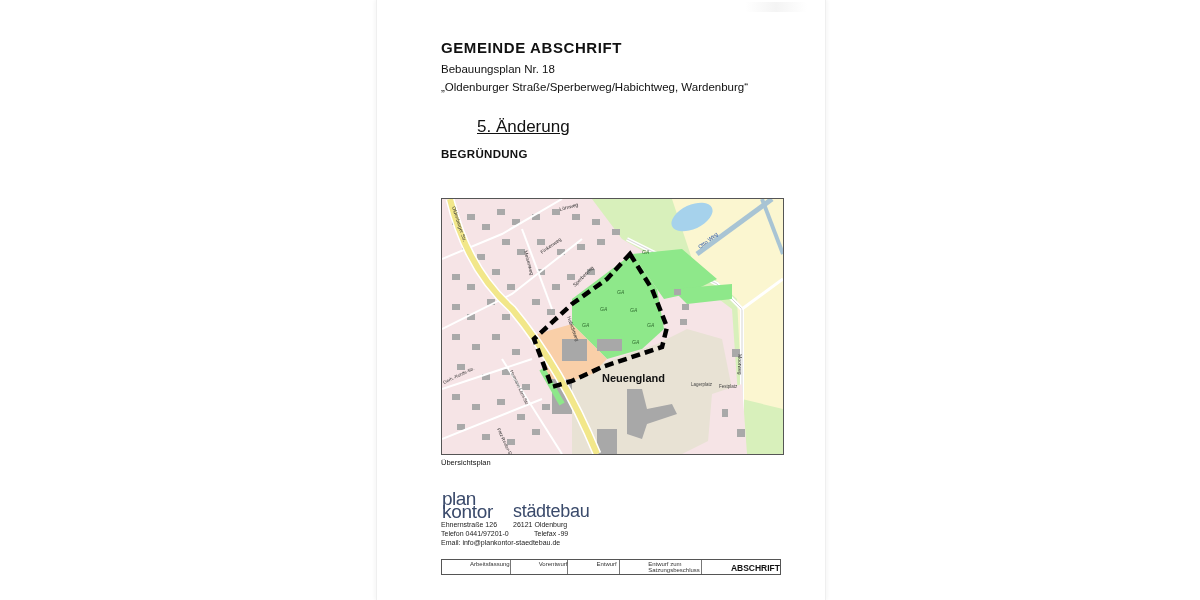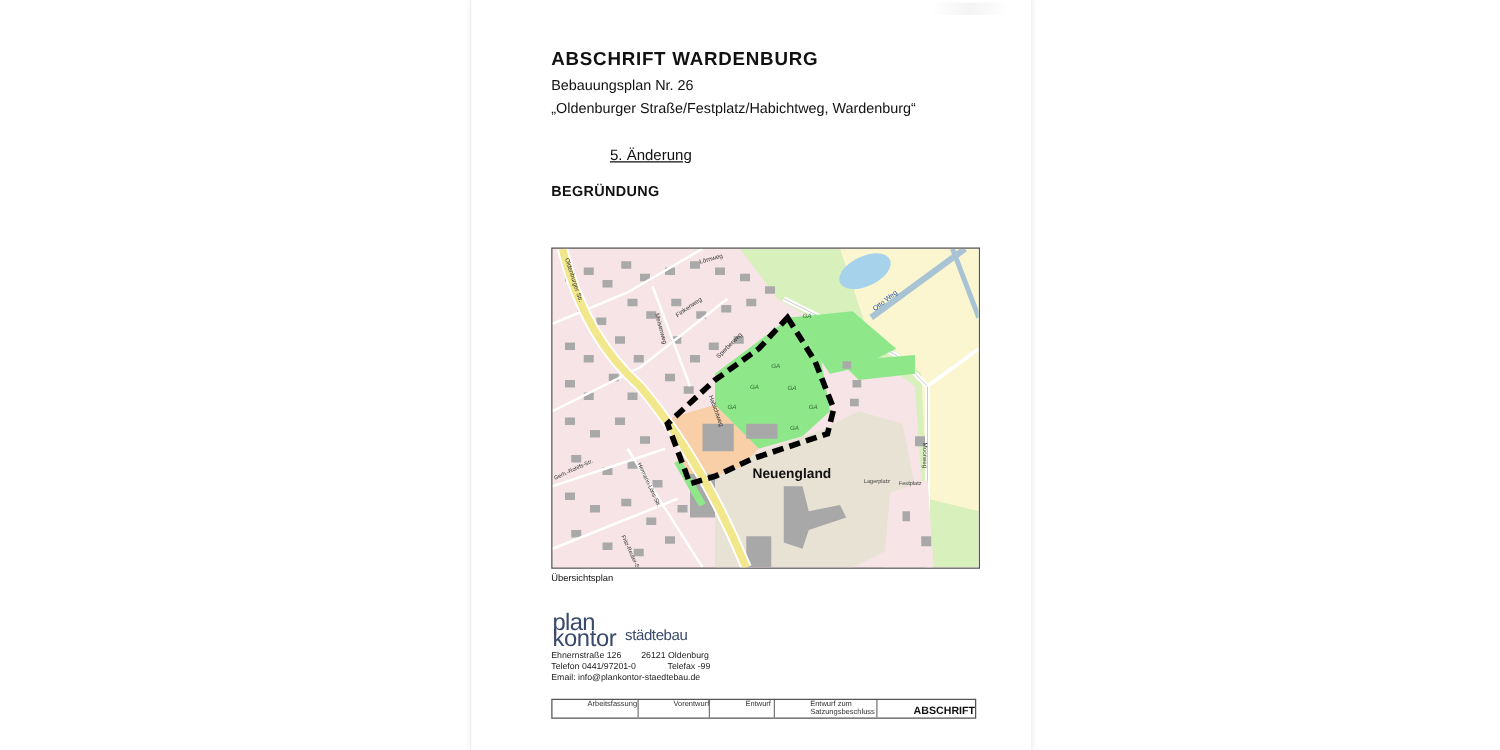--- a/index.html
+++ b/index.html
@@ -15,51 +15,51 @@
     border-left:1px solid #efefef; border-right:1px solid #efefef;
     box-shadow: -2px 0 3px rgba(0,0,0,0.03), 2px 0 3px rgba(0,0,0,0.03);
   }
   .stamp {
     position:absolute; left:745px; top:2px; width:62px; height:10px;
     background:linear-gradient(90deg, rgba(240,240,240,0), #f4f4f4, rgba(240,240,240,0));
   }
   .title { position:absolute; left:441px; top:39px; font-size:15px; font-weight:bold; letter-spacing:0.6px; color:#111; }
   .sub1 { position:absolute; left:441px; top:63px; font-size:11.5px; color:#111; }
   .sub2 { position:absolute; left:441px; top:81px; font-size:11.5px; color:#111; }
-  .amend { position:absolute; left:452px; top:117px; font-size:12px; color:#111; text-decoration:underline;padding-left:36px; }
+  .amend { position:absolute; left:441px; top:117px; font-size:17px; color:#111; text-decoration:underline;padding-left:36px; }
   .reason { position:absolute; left:441px; top:148px; font-size:11.5px; color:#111; letter-spacing:0.3px;font-weight:bold; }
   .map {
     position:absolute; left:441px; top:198px; width:341px; height:255px;
     border:1px solid #555; overflow:hidden; background:#f6e4e6;
   }
   .map svg { display:block; }
   .caption { position:absolute; left:441px; top:458px; font-size:7.5px; font-weight:normal; color:#111; }
   .logo { position:absolute; left:441px; top:490px; width:140px; height:60px; }
   .logo .l1 { position:absolute; left:1px; top:-2px; font-size:19px; color:#3a4a6b; letter-spacing:-0.5px;text-align:center; }
   .logo .l2 { position:absolute; left:1px; top:11px; font-size:19px; color:#3a4a6b; letter-spacing:-0.3px; }
-  .logo .l2b { position:absolute; left:59px; top:11px; font-size:12px; color:#3a4a6b; letter-spacing:-0.3px; }
+  .logo .l2b { position:absolute; left:72px; top:11px; font-size:18px; color:#3a4a6b; letter-spacing:-0.3px; }
   .logo .info { position:absolute; left:0; font-size:7px; color:#222; white-space:nowrap; }
   .logo .info .r { position:absolute; }
   .stages {
     position:absolute; left:441px; top:559px; width:340px; height:16px;
     border:1px solid #555; display:flex; box-sizing:border-box;
   }
   .stage { border-right:1px solid #777; font-size:6px; color:#333; padding:1px 0 0 3px; box-sizing:border-box;margin-left:25px; }
   .stage:last-child { border-right:none; }
   .stage.active { font-size:8.5px; font-weight:bold; color:#111; padding:3px 0 0 4px; }
 </style>
 </head>
 <body>
 
 <div class="page"></div>
 <div class="stamp"></div>
 
-<div class="title">ABSCHRIFT WARDENBURG</div>
-<div class="sub1">Bebauungsplan Nr. 26</div>
-<div class="sub2">„Oldenburger Straße/Festplatz/Habichtweg, Wardenburg“</div>
+<div class="title">GEMEINDE ABSCHRIFT</div>
+<div class="sub1">Bebauungsplan Nr. 18</div>
+<div class="sub2">„Oldenburger Straße/Sperberweg/Habichtweg, Wardenburg“</div>
 <div class="amend">5. Änderung</div>
 <div class="reason">BEGRÜNDUNG</div>
 
 <div class="map">
   <svg width="341" height="255" viewBox="0 0 341 255" xmlns="http://www.w3.org/2000/svg">
 
     <rect x="0" y="0" width="341" height="255" fill="#f6e4e6"></rect>
 
     <polygon points="150,0 341,0 341,255 300,255 290,110 250,80 180,40" fill="#d8f0bb"></polygon>
     <polygon points="230,0 341,0 341,210 300,200 295,100 250,60" fill="#fbf6d0"></polygon>

